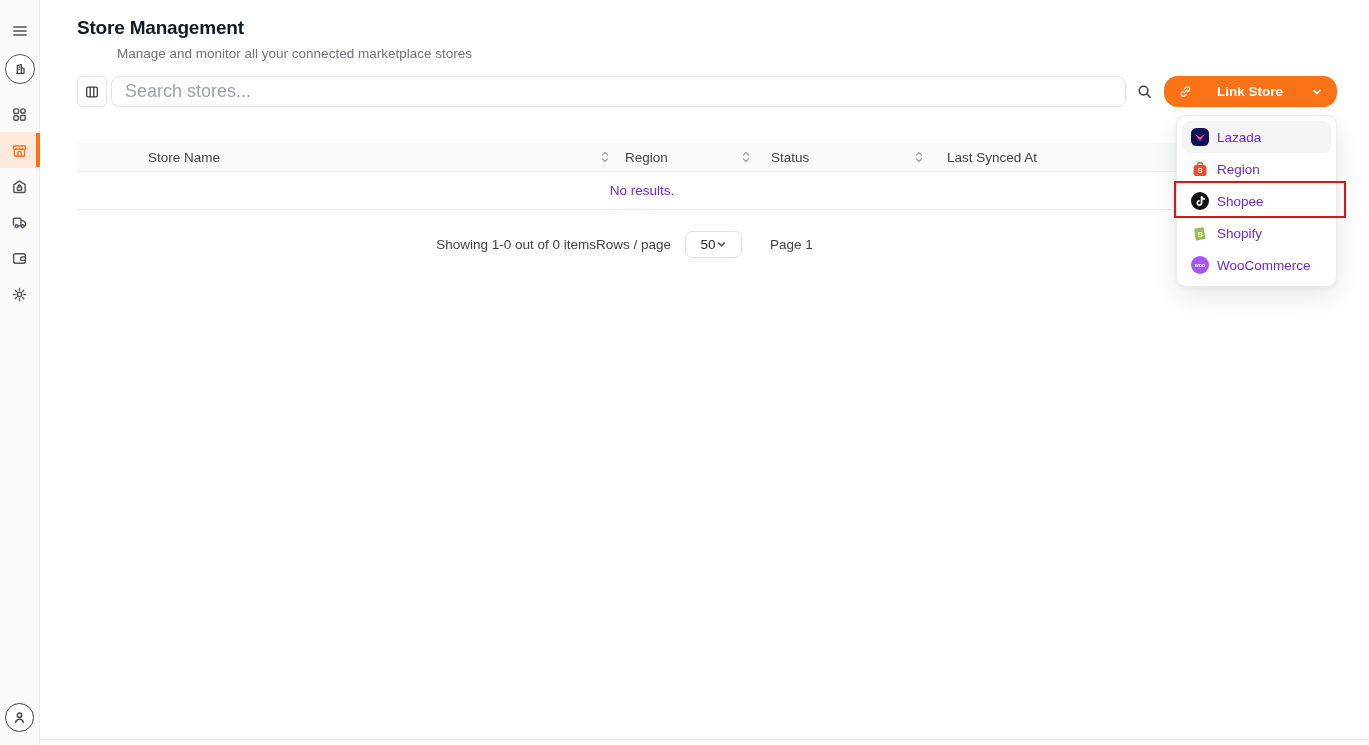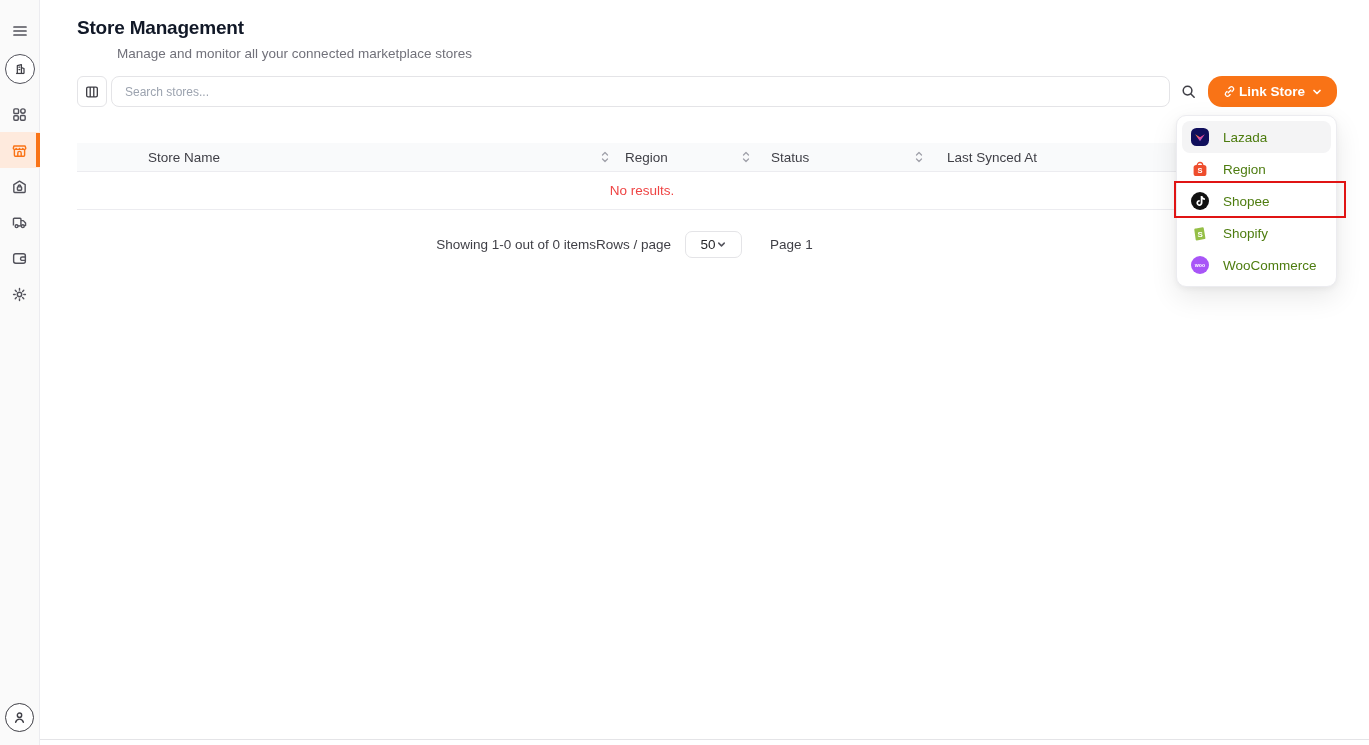--- a/index.html
+++ b/index.html
@@ -47,67 +47,67 @@
   .page-subtitle { margin-top:7px; font-size:13.5px; color:#71717a;margin-left:40px; }
 
   
   .toolbar { margin-top:15px; display:flex; align-items:center; height:31px; }
   .col-btn {
     width:30px; height:31px; border:1px solid #e4e4e7; border-radius:6px; background:#fff;
     display:flex; align-items:center; justify-content:center; color:#3f3f46; cursor:pointer; flex:none;
   }
   .search-input {
     flex:1; height:31px; margin-left:4px; border:1px solid #e4e4e7; border-radius:8px;
-    padding:0 13px; font-size:12px; font-family:inherit; color:#18181b; outline:none; background:#fff;
+    padding:0 13px; font-size:18px; font-family:inherit; color:#18181b; outline:none; background:#fff;
   }
   .search-input::placeholder { color:#9ca3af; }
   .search-btn {
     width:38px; height:31px; display:flex; align-items:center; justify-content:center;
     color:#3f3f46; background:transparent; border:none; cursor:pointer; flex:none;
   }
   .link-store-btn {
     height:31px; flex:none; background:#f97316; border:none; border-radius:14px;
     color:#fff; font-size:13.5px; font-weight:600; font-family:inherit;
-    display:flex; align-items:center; gap:2px; padding:0 14px; cursor:pointer;
+    display:flex; align-items:center; gap:24px; padding:0 14px; cursor:pointer;
   }
   .link-store-btn .chev { margin-left:4px; color:#fff; }
 
   
   .table { margin-top:36px; }
   .thead {
     display:flex; align-items:center; height:29px; background:#f9fafb;
     border-bottom:1px solid #ececf0; font-size:13.5px; color:#3f3f46;
   }
   .th { display:flex; align-items:center; justify-content:space-between; cursor:pointer; }
   .th-store  { width:548px; padding-left:71px; padding-right:15px; }
   .th-region { width:146px; padding-right:20px; }
   .th-status { width:165px; padding-right:12px; }
   .th-sync   { flex:1; padding-left:11px; justify-content:flex-start; }
   .trow { height:38px; border-bottom:1px solid #ececf0; display:flex; align-items:center; }
-  .no-results { width:1130px; text-align:center; font-size:13.5px; color:#ef4444; }
+  .no-results { width:1130px; text-align:center; font-size:13.5px; color:#6d28d9; }
 
   
   .pagination { margin-top:21px; display:flex; align-items:center; justify-content:center; font-size:13.5px; color:#3f3f46; }
   .pg-right { display:flex; align-items:center; margin-right:165px; }
   .rows-select {
     margin-left:14px; width:57px; height:27px; border:1px solid #e4e4e7; border-radius:7px;
     display:flex; align-items:center; justify-content:center; gap:0; cursor:pointer; background:#fff; color:#27272a;
   }
   .rows-select .chev { color:#52525b; }
   .page-label { margin-left:28px; color:#3f3f46; }
 
   
   .dropdown {
     position:absolute; left:1176px; top:115px; width:161px; z-index:10;
     background:#fff; border:1px solid #ececf0; border-radius:10px; padding:5px;
     box-shadow:0 10px 28px rgba(0,0,0,.09), 0 2px 6px rgba(0,0,0,.05);
   }
   .dd-item {
-    height:32px; display:flex; align-items:center; gap:14px; padding:0 9px;
-    border-radius:8px; font-size:13.5px; color:#4d7c0f; cursor:pointer;
+    height:32px; display:flex; align-items:center; gap:8px; padding:0 9px;
+    border-radius:8px; font-size:13.5px; color:#6d28d9; cursor:pointer;
   }
   .dd-item.highlight { background:#f4f4f5; }
   .mk-icon { width:18px; height:18px; flex:none; }
 
   
   .annotation-box {
     position:absolute; left:1174px; top:181px; width:172px; height:37px;
     border:2.5px solid #e01414; z-index:20; pointer-events:none; background:transparent;
   }
 

